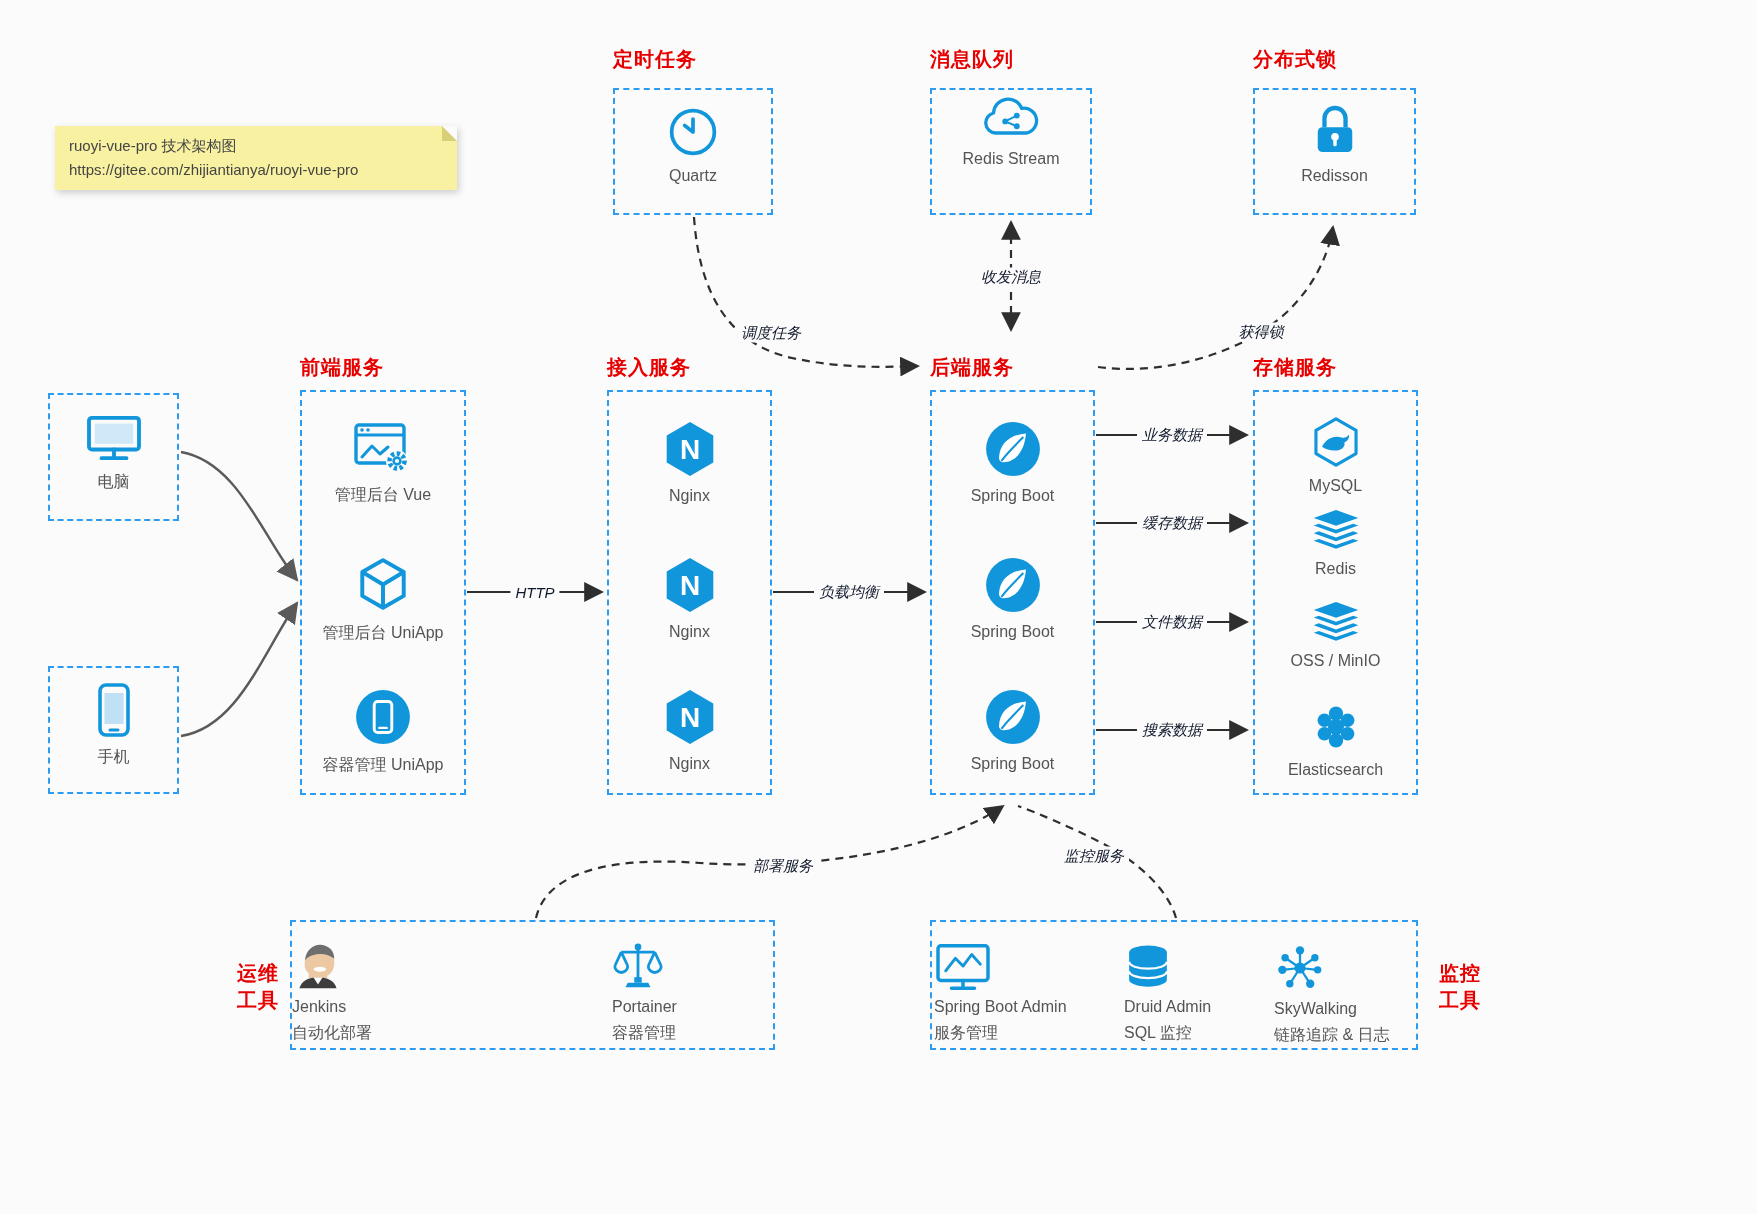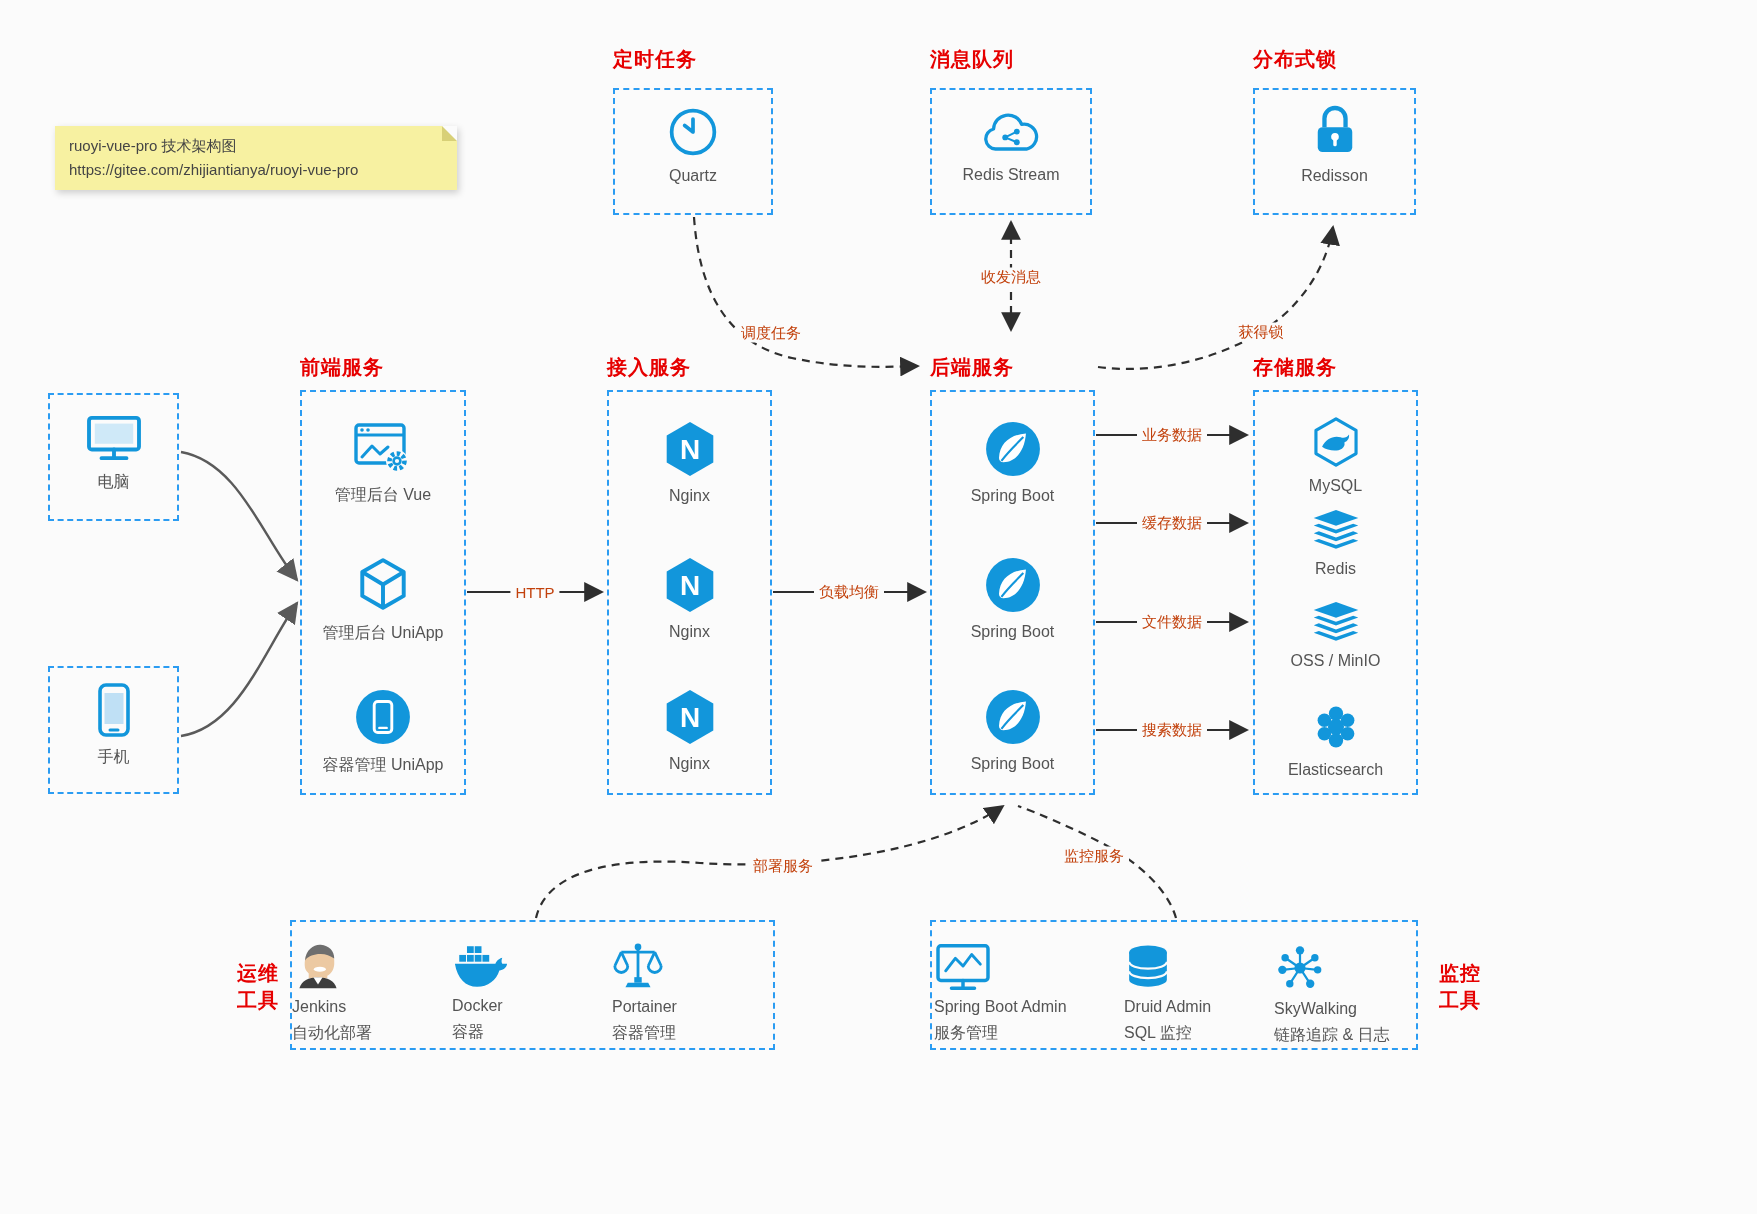--- a/index.html
+++ b/index.html
@@ -23,21 +23,21 @@
     position:absolute; left:0; right:0;
     display:flex; flex-direction:column; align-items:center; gap:9px;
   }
   .bitem {
     position:absolute; display:flex; flex-direction:column; align-items:flex-start; gap:3px;
   }
   .lbl { font-size:16px; color:#545454; white-space:nowrap; text-align:center; }
   .bitem .lbl { line-height:23px; }
   .elabel {
     position:absolute; transform:translate(-50%,-50%);
-    background:#fbfbfb; padding:0 5px; font-size:15px; color:#c2410c; white-space:nowrap;
+    background:#fbfbfb; padding:0 5px; font-size:15px; color:#0f172a; white-space:nowrap;font-style:italic;
   }
   .note {
     position:absolute; left:55px; top:88px; width:402px; height:64px;
     background:#f7f1a1; box-shadow:2px 3px 7px rgba(0,0,0,.18);
     padding:8px 14px; font-size:15px; color:#454545; line-height:24px;margin-top:38px;
   }
   .note::after {
     content:""; position:absolute; top:0; right:0; width:0; height:0;
     border-top:15px solid #fbfbfb; border-left:15px solid #d8d077;
   }
@@ -223,21 +223,21 @@
     <div class="vitem" style="top:16px">
       <svg class="ic" width="52" height="52">
           <use href="#sym-clock"></use>
         </svg>
       <span class="lbl">Quartz</span>
     </div>
   </div>
 
   <div class="gtitle" style="left:930px;top:46px;width:162px">消息队列</div>
   <div class="dbox" style="left:930px;top:88px;width:162px;height:127px">
-    <div class="vitem" style="top:22px">
+    <div class="vitem" style="top:6px">
       <svg class="ic" width="60" height="45">
           <use href="#sym-cloud"></use>
         </svg>
       <span class="lbl">Redis Stream</span>
     </div>
   </div>
 
   <div class="gtitle" style="left:1253px;top:46px;width:163px">分布式锁</div>
   <div class="dbox" style="left:1253px;top:88px;width:163px;height:127px">
     <div class="vitem" style="top:14px">
@@ -364,27 +364,20 @@
     <div>运维</div>
     <div>工具</div>
   </div>
   <div class="dbox" style="left:290px;top:920px;width:485px;height:130px">
     <div class="bitem" style="left:0;top:18px;width:160px">
       <svg class="ic" width="52" height="52">
           <use href="#sym-jenkins"></use>
         </svg>
       <span class="lbl">Jenkins</span>
       <span class="lbl">自动化部署</span>
-    </div>
-    <div class="bitem" style="left:160px;top:22px;width:160px">
-      <svg class="ic" width="58" height="47">
-          <use href="#sym-docker"></use>
-        </svg>
-      <span class="lbl">Docker</span>
-      <span class="lbl">容器</span>
     </div>
     <div class="bitem" style="left:320px;top:18px;width:165px">
       <svg class="ic" width="52" height="52">
           <use href="#sym-portainer"></use>
         </svg>
       <span class="lbl">Portainer</span>
       <span class="lbl">容器管理</span>
     </div>
   </div>
 

